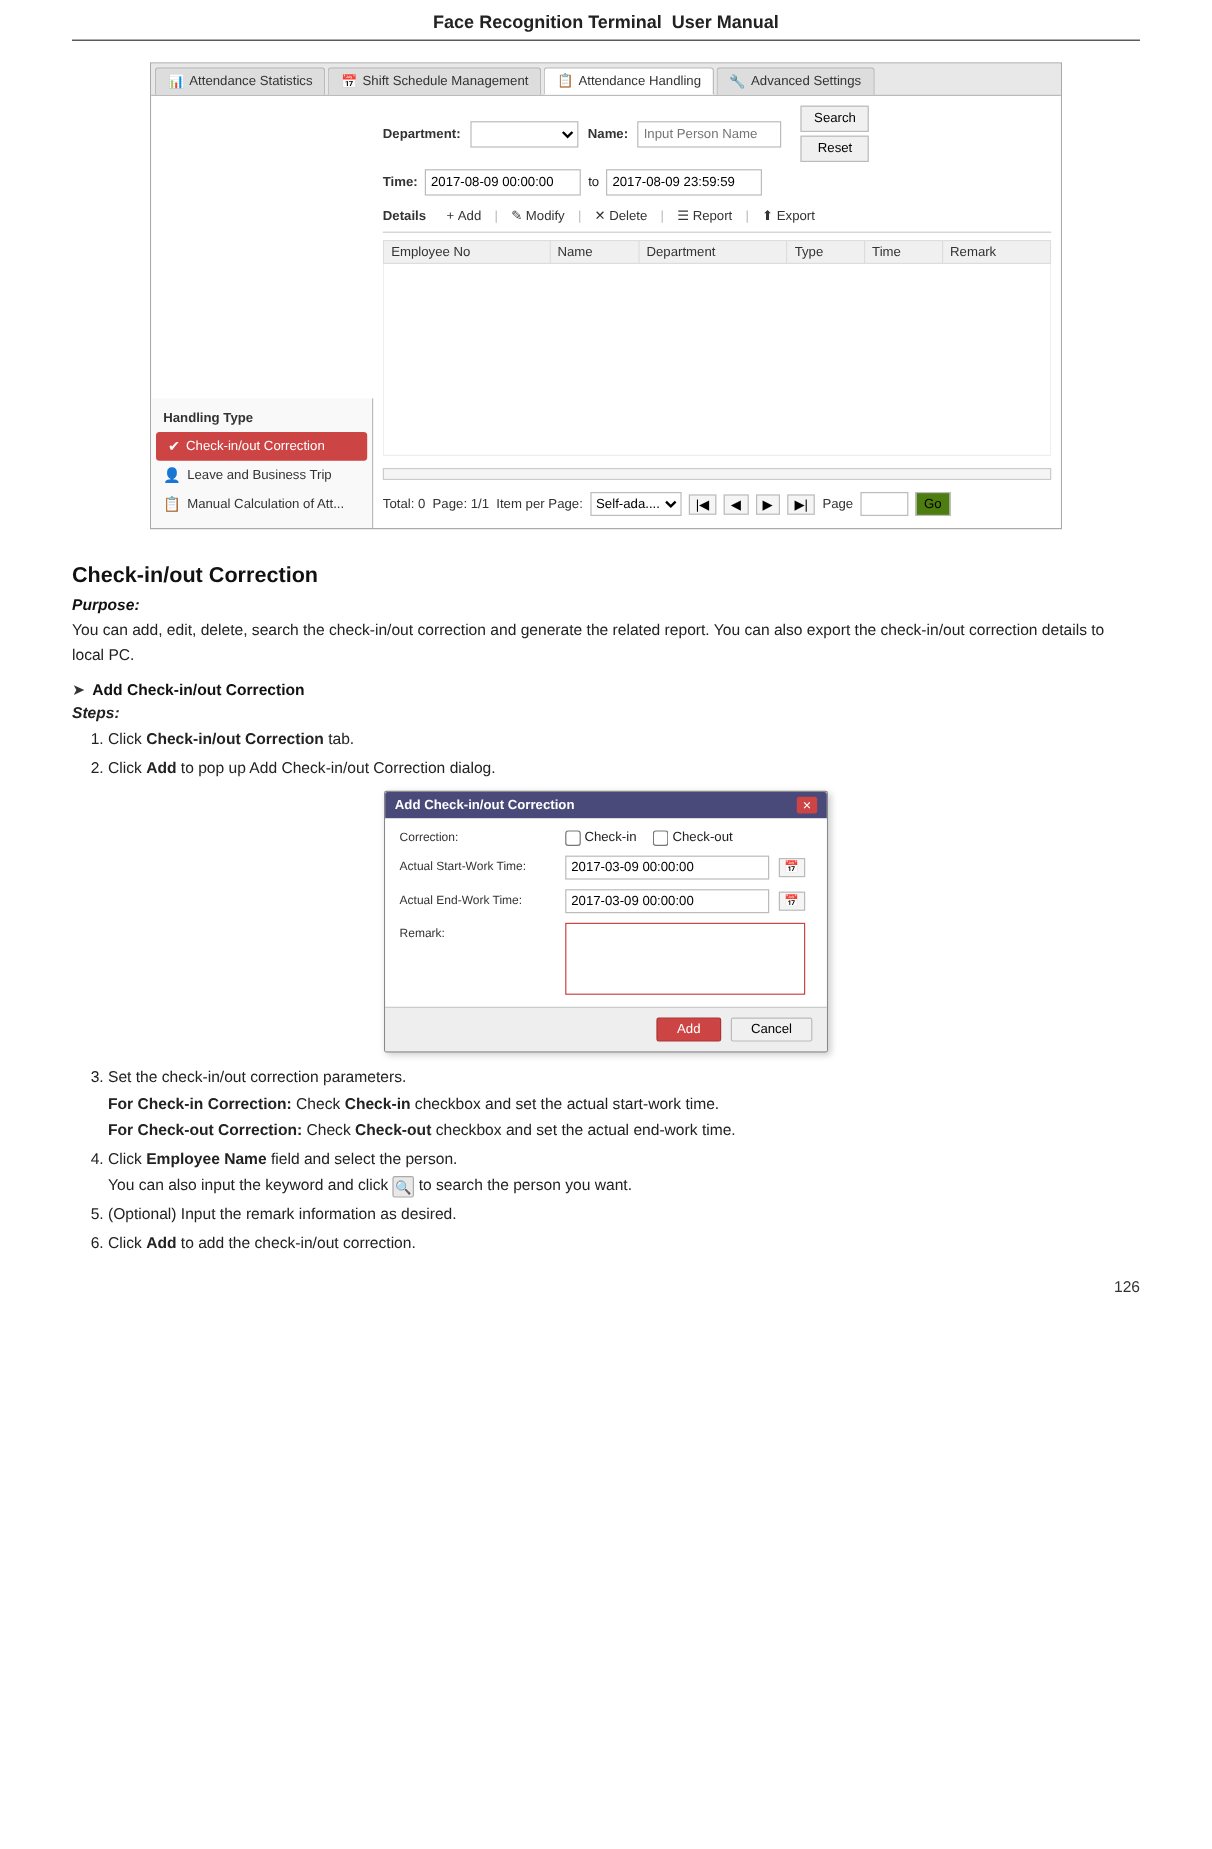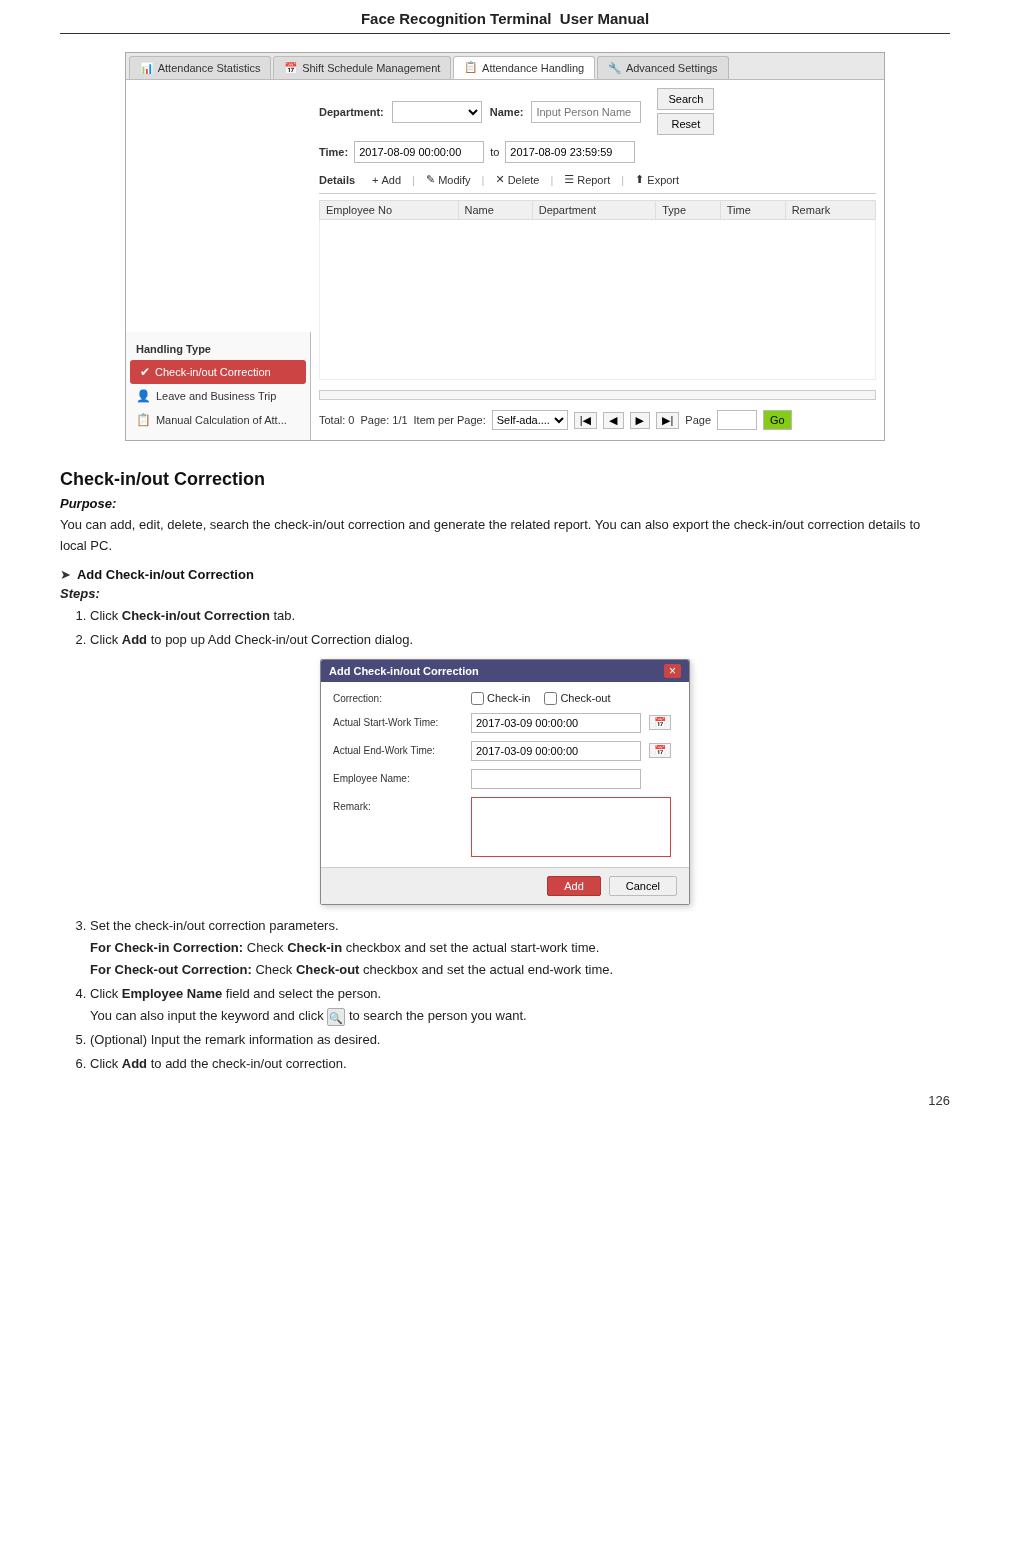--- a/index.html
+++ b/index.html
@@ -244,21 +244,21 @@
     }
     .page-input {
       border: 1px solid #bbb;
       padding: 1px 4px;
       font-size: 11px;
       width: 40px;
       height: 20px;
     }
     .page-go-btn {
       border: 1px solid #bbb;
-      background: #84cc16;
+      background: #4d7c0f;
       padding: 1px 6px;
       cursor: pointer;
       font-size: 11px;
       height: 20px;
     }
     .page-per-select {
       border: 1px solid #bbb;
       font-size: 11px;
       height: 20px;
       background: #fff;
@@ -495,21 +495,21 @@
     </div>
 
     <div class="right-panel">
 
       <div class="filter-row">
         <span class="filter-label">Department:</span>
         <select class="filter-select">
           <option></option>
         </select>
         <span class="filter-label">Name:</span>
-        <input class="filter-input" type="text" style="width: 110px;" placeholder="Input Person Name">
+        <input class="filter-input" type="text" style="width: 120px;" placeholder="Input Person Name">
         <div style="display:flex;flex-direction:column;gap:3px;margin-left:8px;">
           <button class="btn-small">Search</button>
           <button class="btn-small">Reset</button>
         </div>
       </div>
 
       <div class="time-row">
         <span class="filter-label">Time:</span>
         <input class="time-input" type="text" value="2017-08-09 00:00:00" style="">
         <span>to</span>
@@ -633,24 +633,20 @@
         <input class="dialog-text-input" type="text" value="2017-03-09 00:00:00" style="">
         <button style="border:1px solid #bbb;background:#f5f5f5;padding:1px 4px;cursor:pointer;font-size:10px;">📅</button>
       </div>
 
       <div class="dialog-row">
         <span class="dialog-label">Actual End-Work Time:</span>
         <input class="dialog-text-input" type="text" value="2017-03-09 00:00:00" style="">
         <button style="border:1px solid #bbb;background:#f5f5f5;padding:1px 4px;cursor:pointer;font-size:10px;">📅</button>
       </div>
 
-      <div class="dialog-row">
-        <span class="dialog-label">Employee Name:</span>
-        <input class="dialog-text-input" type="text" value="" style="">
-      </div>
 
       <div class="dialog-row" style="align-items:flex-start;">
         <span class="dialog-label" style="padding-top:4px;">Remark:</span>
         <textarea class="dialog-textarea" style=""></textarea>
       </div>
 
     </div>
     <div class="dialog-footer">
       <button class="dialog-btn primary">Add</button>
       <button class="dialog-btn">Cancel</button>

